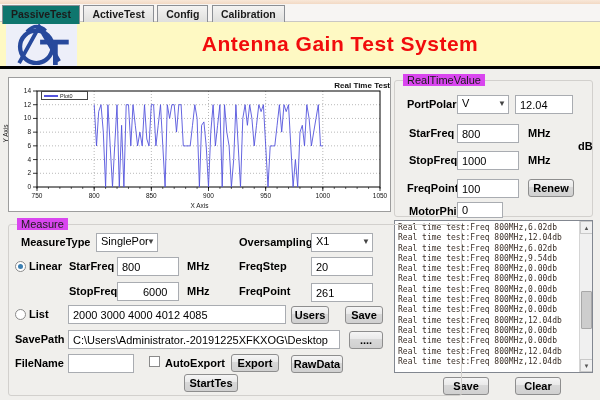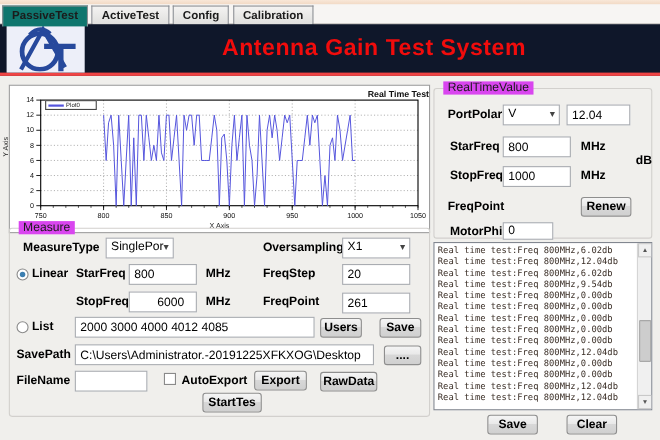--- a/index.html
+++ b/index.html
@@ -11,21 +11,21 @@
                background:linear-gradient(#f8e7d8,#f2d9c4); }
   .tabbar { position:absolute; left:0; top:4px; width:600px; height:18px;
             background:#f7f5f3; border-bottom:1px solid #c9c7c4; }
   .tab { display:inline-block; height:18px; line-height:17px; padding:0 8px;
          font-size:10.5px; font-weight:600; color:#1b1b1b;
          border:1px solid #8c8f94; border-bottom:none; margin-left:-1px;
          background:linear-gradient(#f4f3f2,#dededc); cursor:default; }
   .tab.selected { background:#0f766e; height:19px; position:relative; z-index:2; }
 
   .header { position:absolute; left:0; top:22px; width:600px; height:47px;
-            background:#0f172a; border-bottom:3px solid #ef4444; }
+            background:#fef9c3; border-bottom:3px solid #000000; }
   .logo-box { position:absolute; left:6px; top:0; width:71px; height:44px;
               background:#edeff9; display:flex; align-items:center; justify-content:center; }
   .app-title { position:absolute; left:80px; right:0; top:0; height:44px;
                display:flex; align-items:center; justify-content:center;
                font-size:21px; font-weight:bold; color:#f10c0c; letter-spacing:0.5px; }
 
   
   .chart-panel { position:absolute; left:8px; top:77px; width:383px; height:135px;
                  background:#fff; border:1px solid #9d9d9d; }
   .chart-title { position:absolute; left:0; top:3px; width:100%; text-align:right;
@@ -203,20 +203,21 @@
 
   <div class="lbl" style="left:14px; top:46px;">StarFreq</div>
   <input class="inp" style="left: 62px; top: 43px; width: 62px;" value="800">
   <div class="lbl unit" style="left:133px; top:46px;">MHz</div>
 
   <div class="lbl" style="left:14px; top:73px;">StopFreq</div>
   <input class="inp" style="left: 62px; top: 70px; width: 62px;" value="1000">
   <div class="lbl unit" style="left:133px; top:73px;">MHz</div>
 
   <div class="lbl" style="left:12px; top:101px;">FreqPoint</div>
+  <input class="inp" style="left: 62px; top: 98px; width: 62px;" value="100">
   <div class="btn" style="left:133px; top:98px; width:46px;">Renew</div>
 
   <div class="lbl" style="left:14px; top:124px;">MotorPhi</div>
   <input class="inp" style="left: 62px; top: 121px; width: 46px; height: 16px;" value="0">
 </div>
 
 <div class="logbox">
   <div class="log-lines" id="log-lines">
       <div class="log-line">Real time test:Freq 800MHz,6.02db</div>
       <div class="log-line">Real time test:Freq 800MHz,12.04db</div>
@@ -235,21 +236,21 @@
     </div>
   <div class="scrollbar">
     <div class="sb-btn" style="top:0;">▲</div>
     <div class="sb-thumb"></div>
     <div class="sb-btn" style="bottom:0;">▼</div>
   </div>
 </div>
 <div class="btn" style="left:443px; top:377px; width:46px;">Save</div>
 <div class="btn" style="left:515px; top:377px; width:46px;">Clear</div>
 
-<div class="grp" style="left:8px; top:207px; width:383px; height:172px;">
+<div class="grp" style="left:8px; top:224px; width:454px; height:172px;">
   <div class="grp-label">Measure</div>
 
   <div class="lbl" style="left:12px; top:11px;">MeasureType</div>
   <div class="combo" style="left:87px; top:8px; width:62px;">
     <span>SinglePor</span>
     <span class="arrow">▼</span>
   </div>
   <div class="lbl" style="left:230px; top:11px;">Oversampling</div>
   <div class="combo" style="left:302px; top:8px; width:62px;">
     <span>X1</span>

